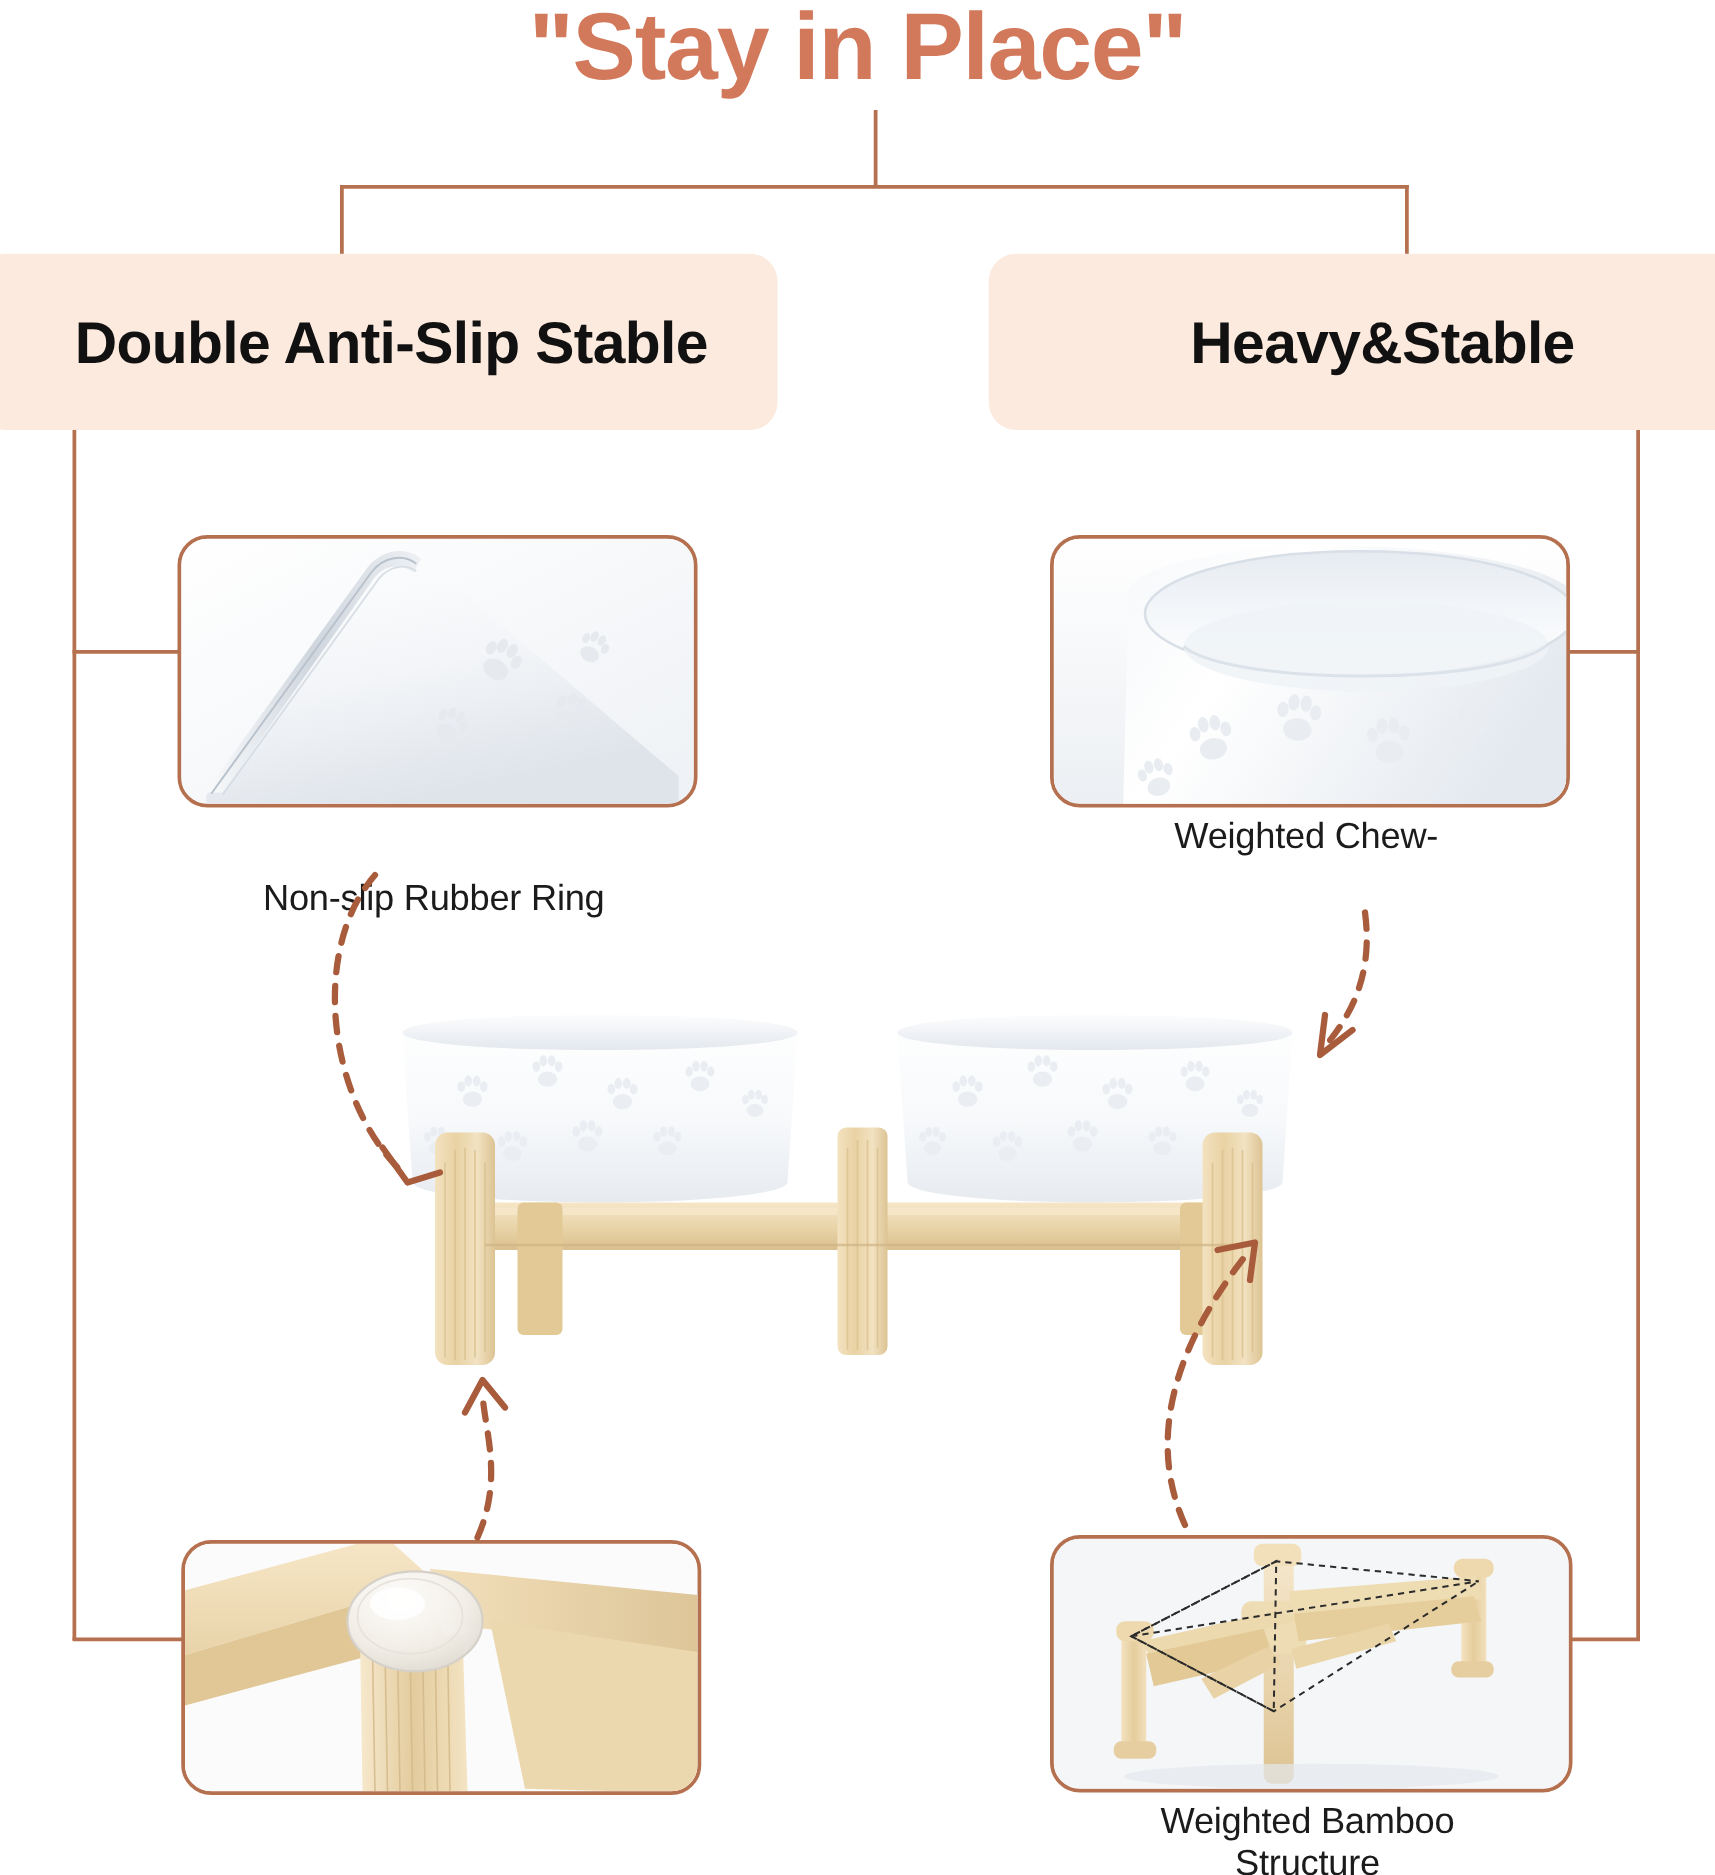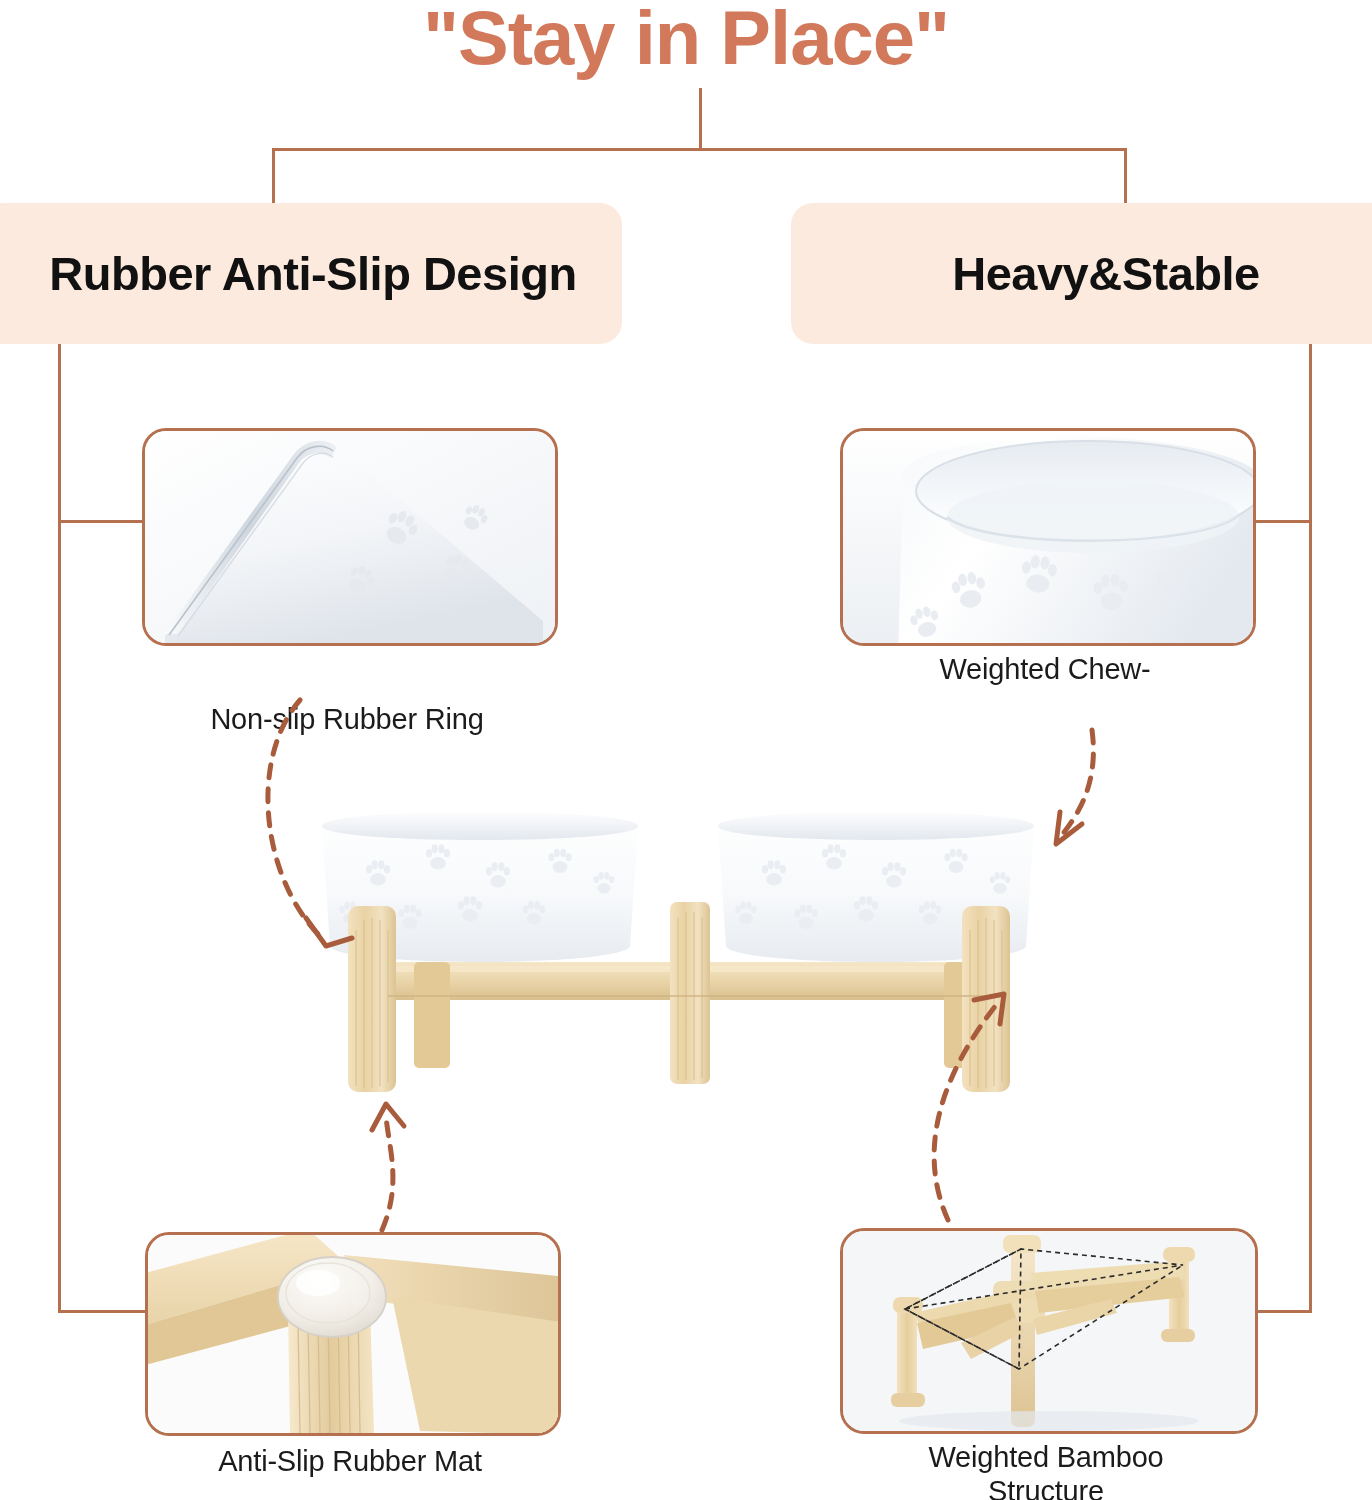--- a/index.html
+++ b/index.html
@@ -96,21 +96,21 @@
 <div id="page">
 
   <div class="title">"Stay in Place"</div>
 
   <div class="line v" style="left:699px; top:88px; width:3px; height:62px;"></div>
   <div class="line h" style="left:272px; top:148px; width:855px; height:3px;"></div>
   <div class="line v" style="left:272px; top:148px; width:3px; height:58px;"></div>
   <div class="line v" style="left:1124px; top:148px; width:3px; height:58px;"></div>
 
   <div class="pill pill-left">
-    <span>Rubber Anti-Slip Design</span>
+    <span>Double Anti-Slip Stable</span>
   </div>
   <div class="pill pill-right">
     <span>Heavy&amp;Stable</span>
   </div>
 
   <div class="line v" style="left:58px; top:344px; width:3px; height:968px;"></div>
   <div class="line h" style="left:58px; top:520px; width:90px; height:3px;"></div>
   <div class="line h" style="left:58px; top:1310px; width:90px; height:3px;"></div>
 
   <div class="line v" style="left:1309px; top:344px; width:3px; height:968px;"></div>
@@ -288,21 +288,20 @@
           <line x1="200" y1="77" x2="202" y2="198"></line>
         <line x1="210" y1="76" x2="212" y2="198"></line>
       </g>
 
       <ellipse cx="184" cy="62" rx="54" ry="40" fill="url(#pad)" opacity="0.96"></ellipse>
       <ellipse cx="184" cy="62" rx="54" ry="40" fill="none" stroke="#d6d1c8" stroke-width="1.8"></ellipse>
       <ellipse cx="180" cy="58" rx="42" ry="30" fill="none" stroke="#e7e3db" stroke-width="1.4"></ellipse>
       <ellipse cx="170" cy="48" rx="22" ry="13" fill="#ffffff" opacity="0.85"></ellipse>
     </svg>
   </div>
-  <div class="cap cap-bl">Anti-Slip Rubber Mat</div>
 
   <div class="frame frame-br">
     <svg class="art" width="412" height="200" viewBox="0 0 412 200">
       <defs>
         <linearGradient id="bb1" x1="0" y1="0" x2="1" y2="0">
           <stop offset="0" stop-color="#f4e3c2"></stop>
             <stop offset="0.5" stop-color="#e5cd9c"></stop>
             <stop offset="1" stop-color="#f2e0bd"></stop>
         </linearGradient>
         <linearGradient id="bb2" x1="0" y1="0" x2="0" y2="1">

